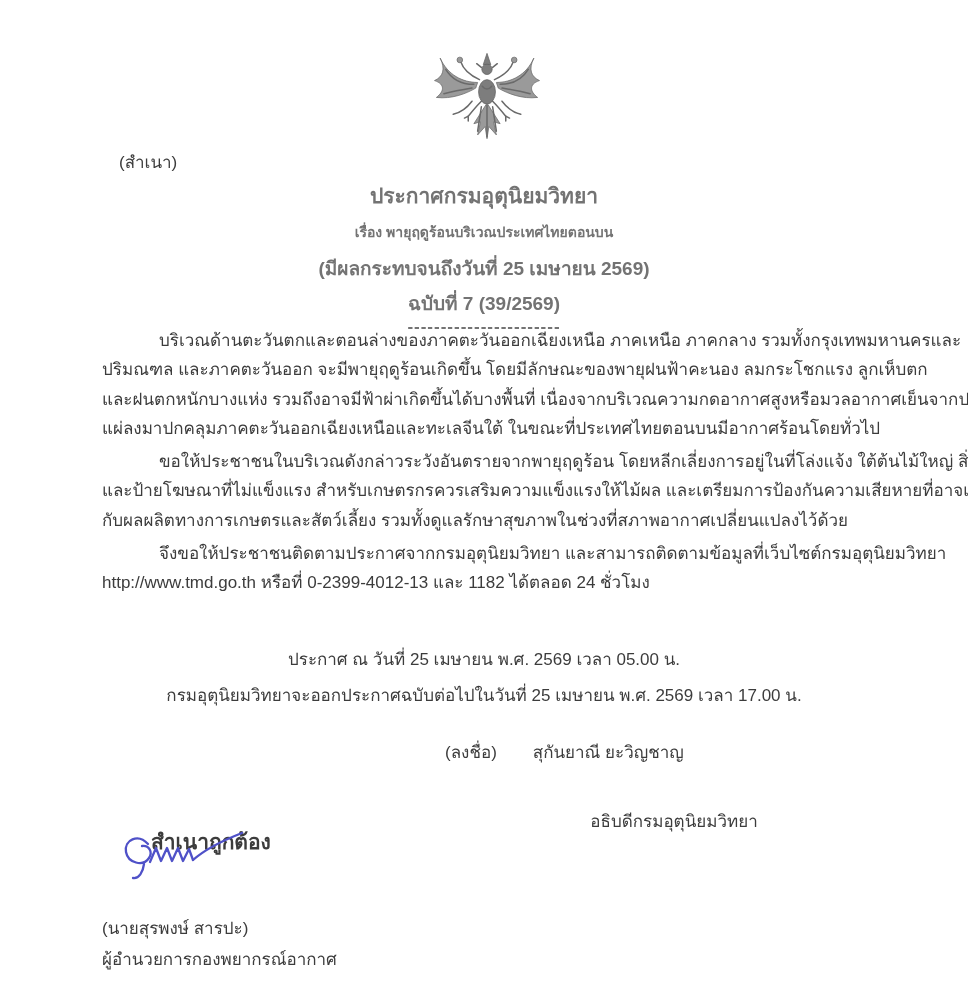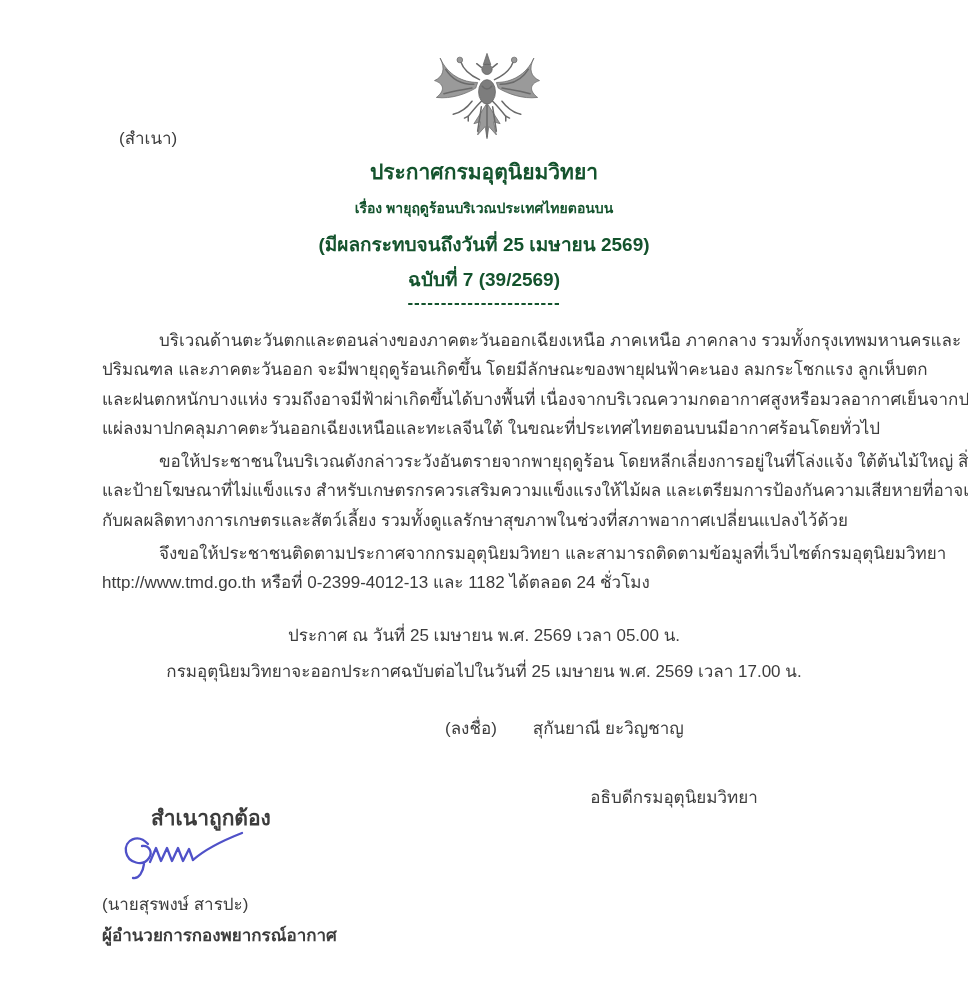--- a/index.html
+++ b/index.html
@@ -17,37 +17,38 @@
     height: 1006px;
     background: #ffffff;
     overflow: hidden;
   }
   .abs { position: absolute; }
   .txt {
     font-size: 17px;
     line-height: 29px;
     color: #3c3c3c;
     white-space: nowrap;
+    margin-top: 24px;
   }
   .copy-label {
     left: 119px;
     top: 124px;
     font-size: 17px;
   }
   .emblem {
     left: 412px;
     top: 50px;
     width: 150px;
     height: 108px;
   }
   .header-block {
     left: 0;
     right: 0;
     text-align: center;
-    color: #14532d;
+    color: #737373;
     font-weight: bold;
   }
   .h-title    { top: 157px; font-size: 21px; }
   .h-subject  { top: 194px; font-size: 14px; }
   .h-effect   { top: 230px; font-size: 19px; }
   .h-issue    { top: 265px; font-size: 19px; }
   .h-separator{ top: 288px; font-size: 17px; letter-spacing: 1px; font-weight: bold; }
   .body-block {
     left: 102px;
     width: 768px;
@@ -104,21 +105,20 @@
   }
   .cert-name {
     left: 102px;
     top: 890px;
     font-size: 17px;
   }
   .cert-position {
     left: 102px;
     top: 921px;
     font-size: 17px;
-    font-weight: bold;
   }
   .garuda-stroke { stroke: #6a6a6a; fill: none; stroke-width: 1.6; stroke-linecap: round; stroke-linejoin: round; }
   .garuda-fill   { fill: #7d7d7d; stroke: #5f5f5f; stroke-width: 0.8; }
   .garuda-light  { fill: #9a9a9a; stroke: #6a6a6a; stroke-width: 0.8; }
 </style>
 </head>
 <body>
 
 <div class="page">
 

